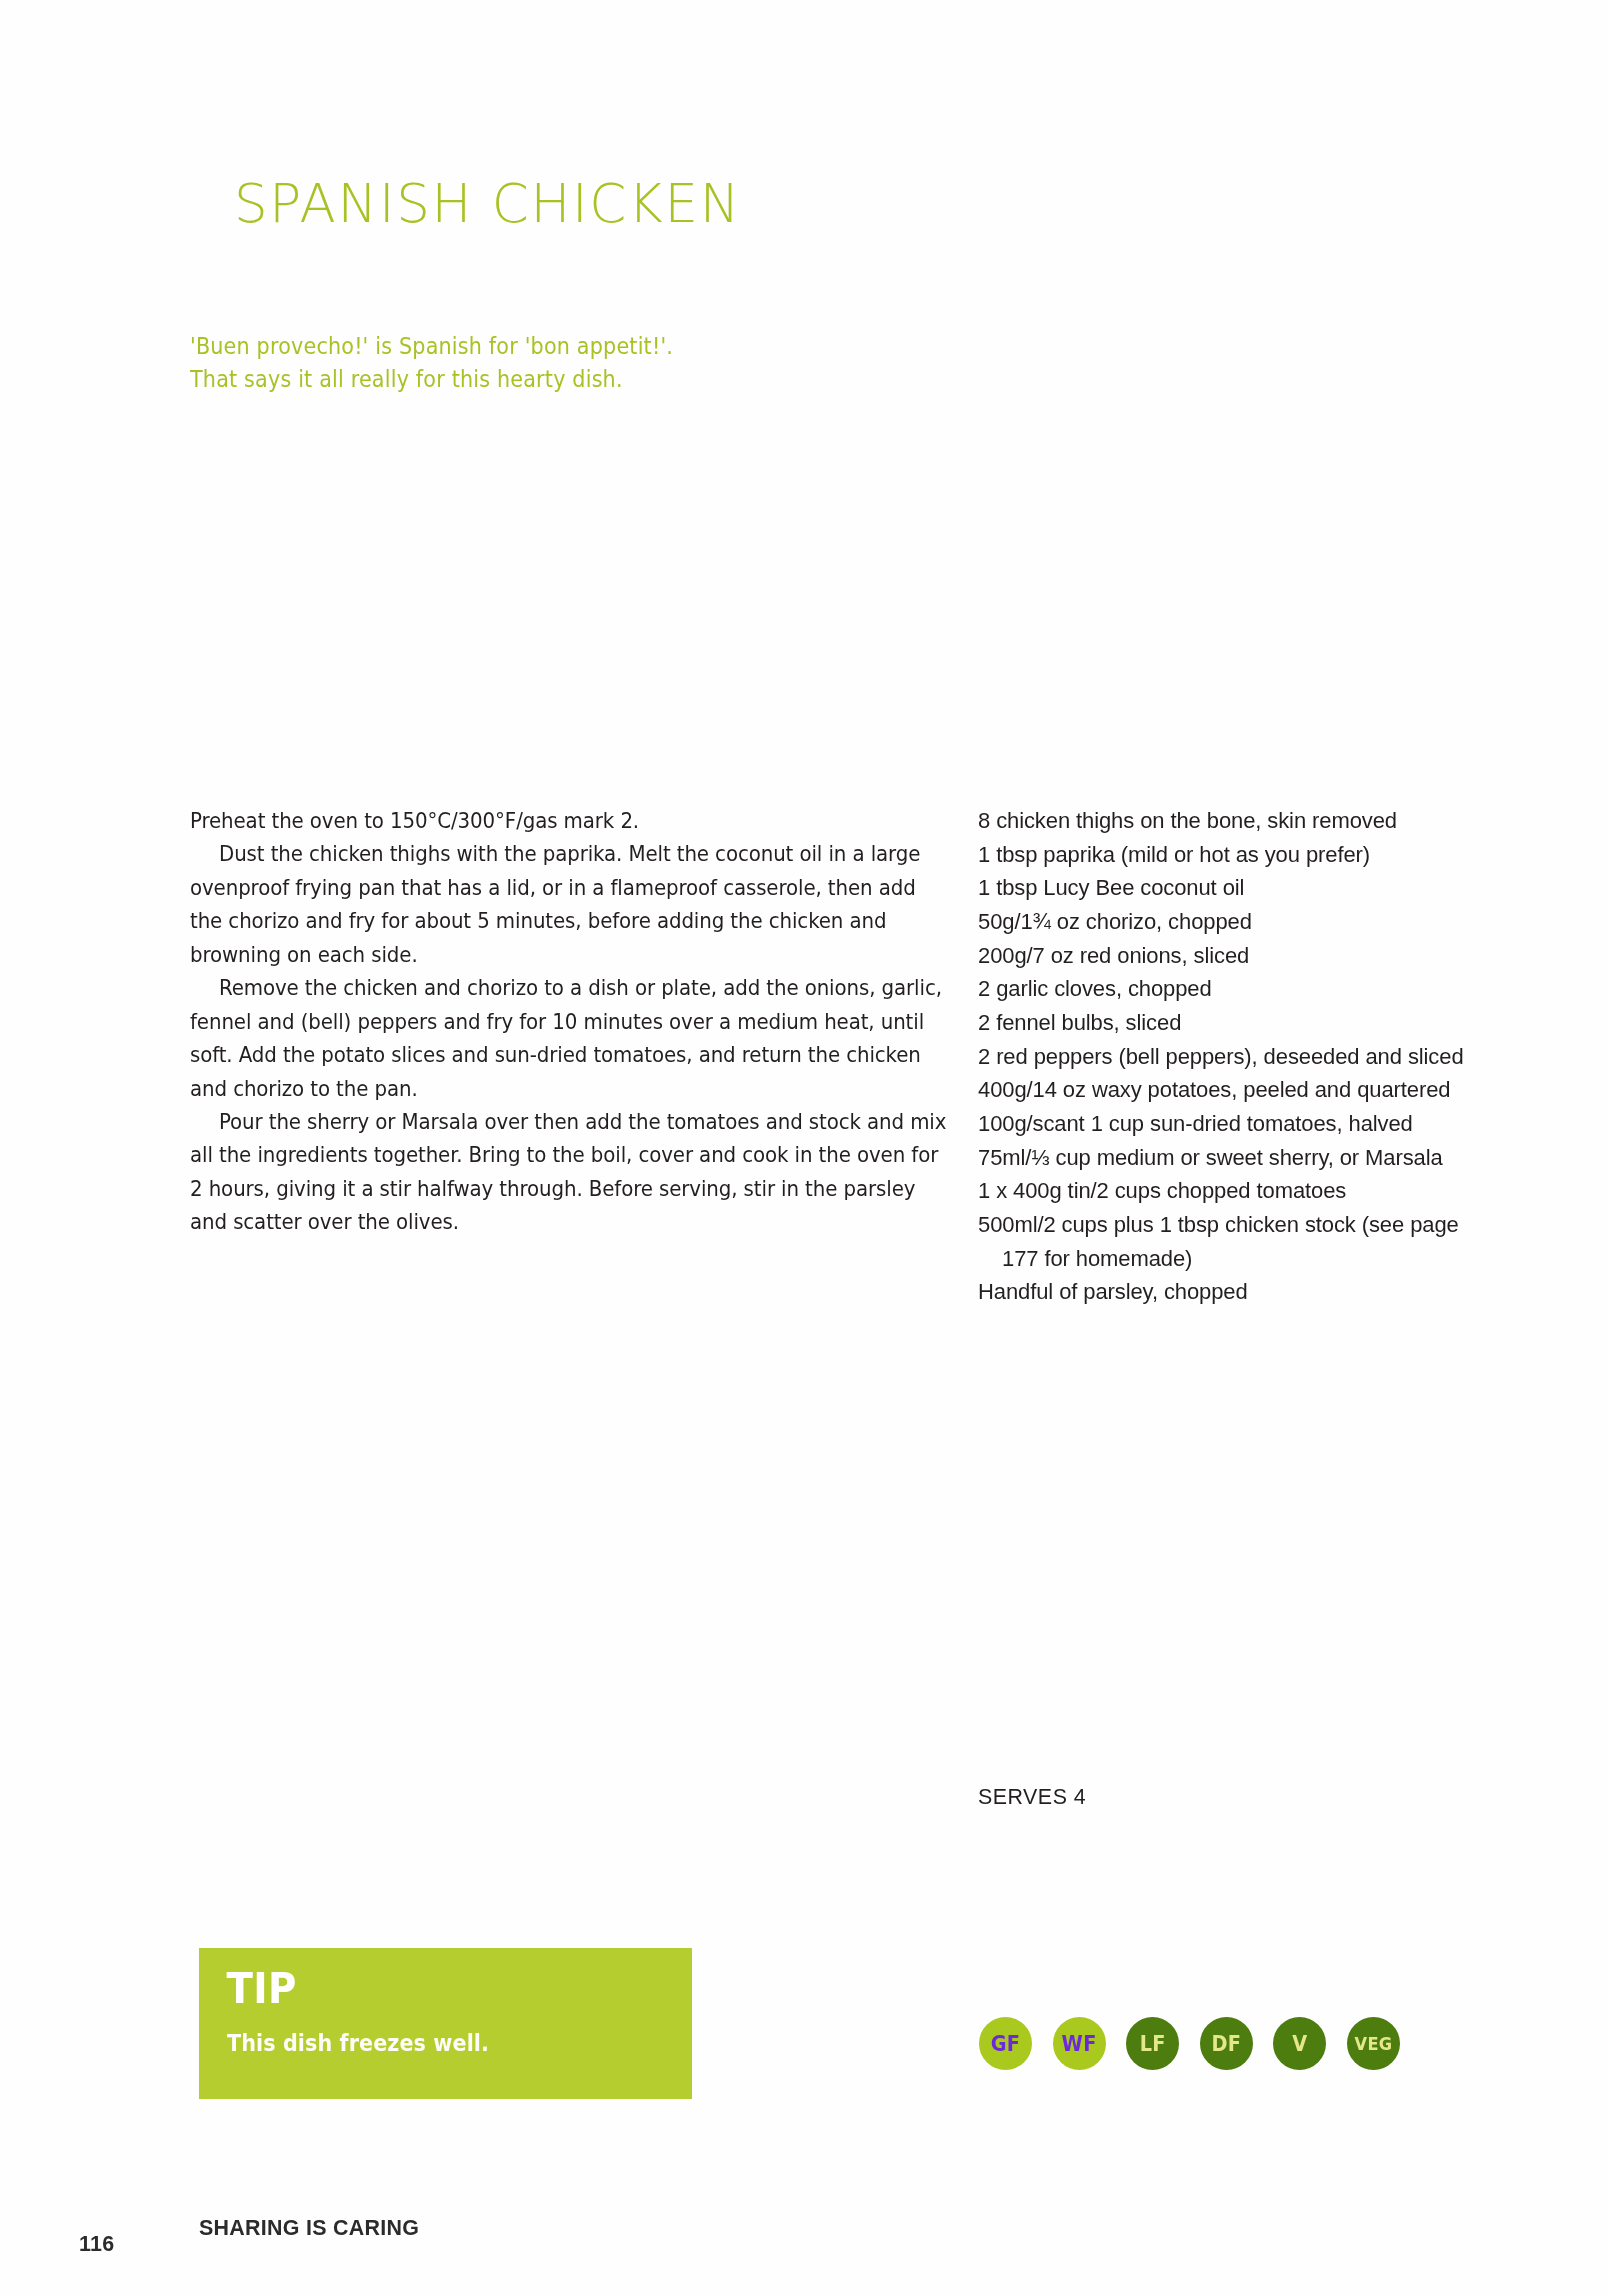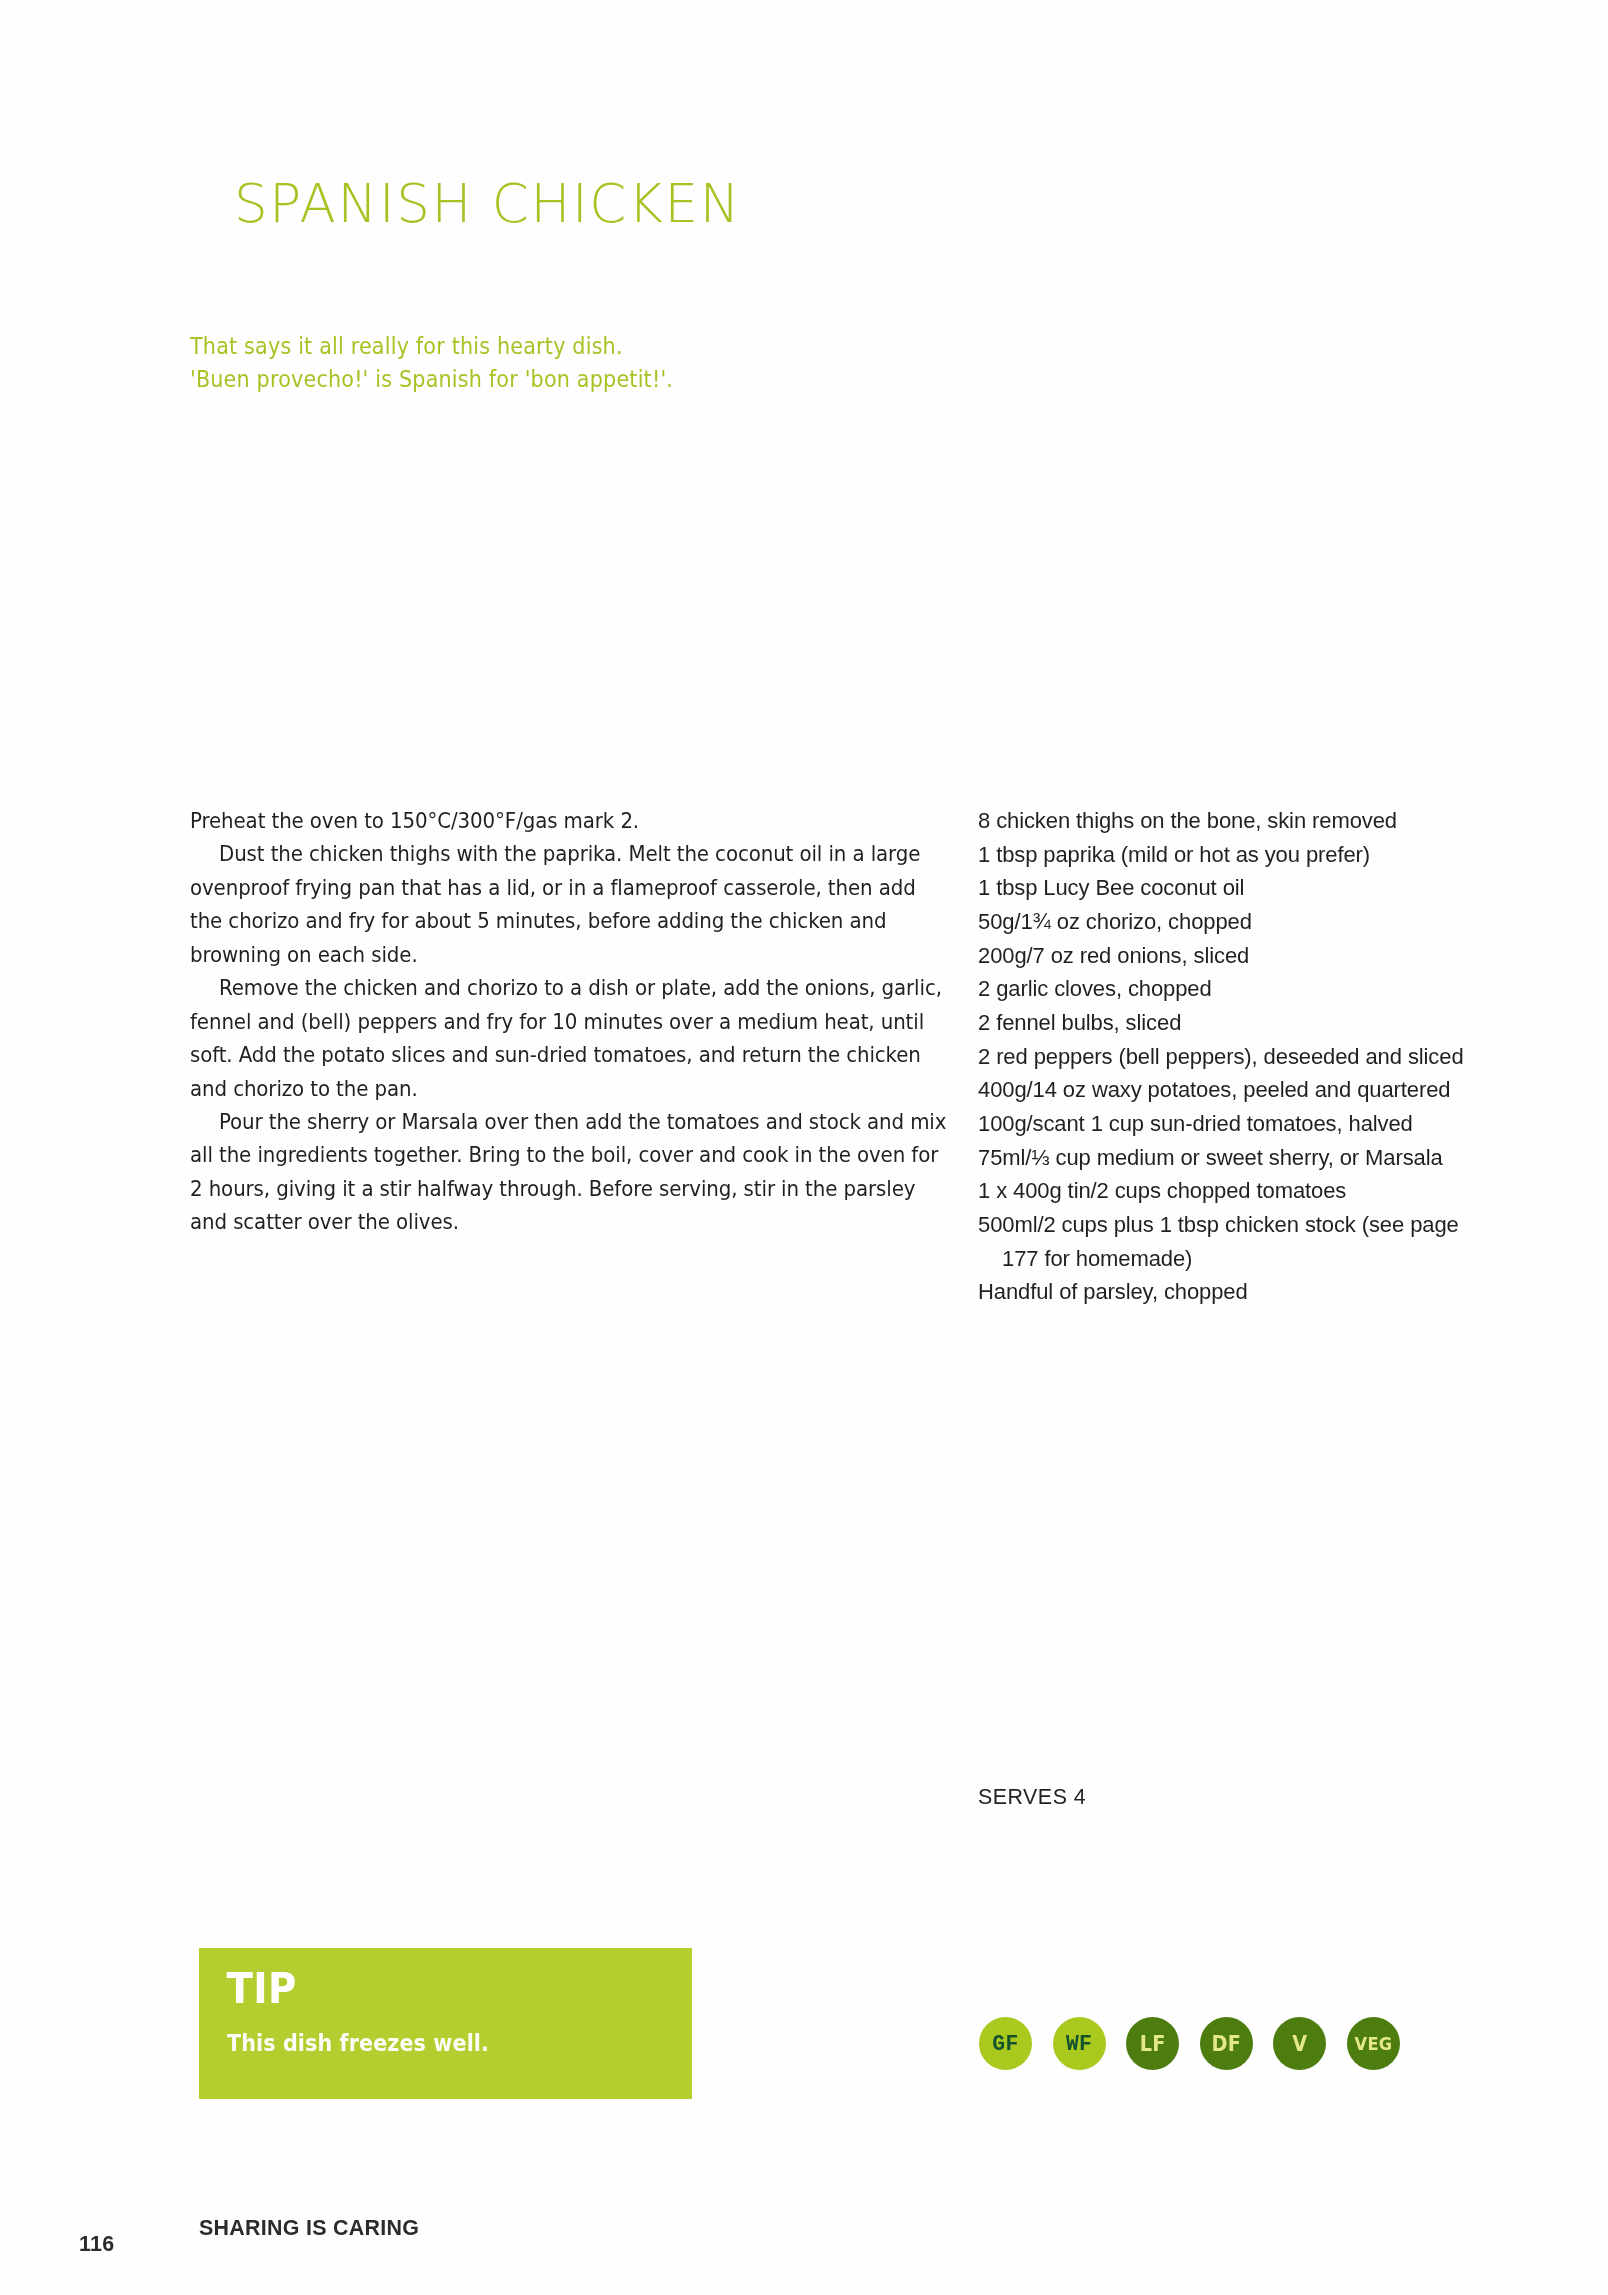--- a/index.html
+++ b/index.html
@@ -153,22 +153,21 @@
     display: flex;
     align-items: center;
     justify-content: center;
     font-family: "DejaVu Sans Condensed", "DejaVu Sans", sans-serif;
     font-weight: bold;
     font-size: 21.4px;
     letter-spacing: 0.3px;
   }
   .badge.on {
     background: #aac91e;
-    color: #14532d;
-    font-family: Liberation Mono, monospace;
+    color: #6d28d9;
   }
   .badge.off {
     background: #4d7c0f;
     color: #e4e88a;
   }
   .badge.off.small { font-size: 18px; }
 
   
   .footer {
     position: absolute;
@@ -195,22 +194,22 @@
 </head>
 <body>
 
 <div class="page">
 
   <h1 class="recipe-title">
     <span class="tline">SPANISH CHICKEN</span>
   </h1>
 
   <div class="recipe-subtitle">
+    <span class="sline">'Buen provecho!' is Spanish for 'bon appetit!'.</span>
     <span class="sline">That says it all really for this hearty dish.</span>
-    <span class="sline">'Buen provecho!' is Spanish for 'bon appetit!'.</span>
   </div>
 
   <div class="method">
     <p>Preheat the oven to 150°C/300°F/gas mark 2.</p>
     <p>Dust the chicken thighs with the paprika. Melt the coconut oil in a large ovenproof frying pan that has a lid, or in a flameproof casserole, then add the chorizo and fry for about 5 minutes, before adding the chicken and browning on each side.</p>
     <p>Remove the chicken and chorizo to a dish or plate, add the onions, garlic, fennel and (bell) peppers and fry for 10 minutes over a medium heat, until soft. Add the potato slices and sun-dried tomatoes, and return the chicken and chorizo to the pan.</p>
     <p>Pour the sherry or Marsala over then add the tomatoes and stock and mix all the ingredients together. Bring to the boil, cover and cook in the oven for 2 hours, giving it a stir halfway through. Before serving, stir in the parsley and scatter over the olives.</p>
   </div>
 
   <div class="ingredients">

